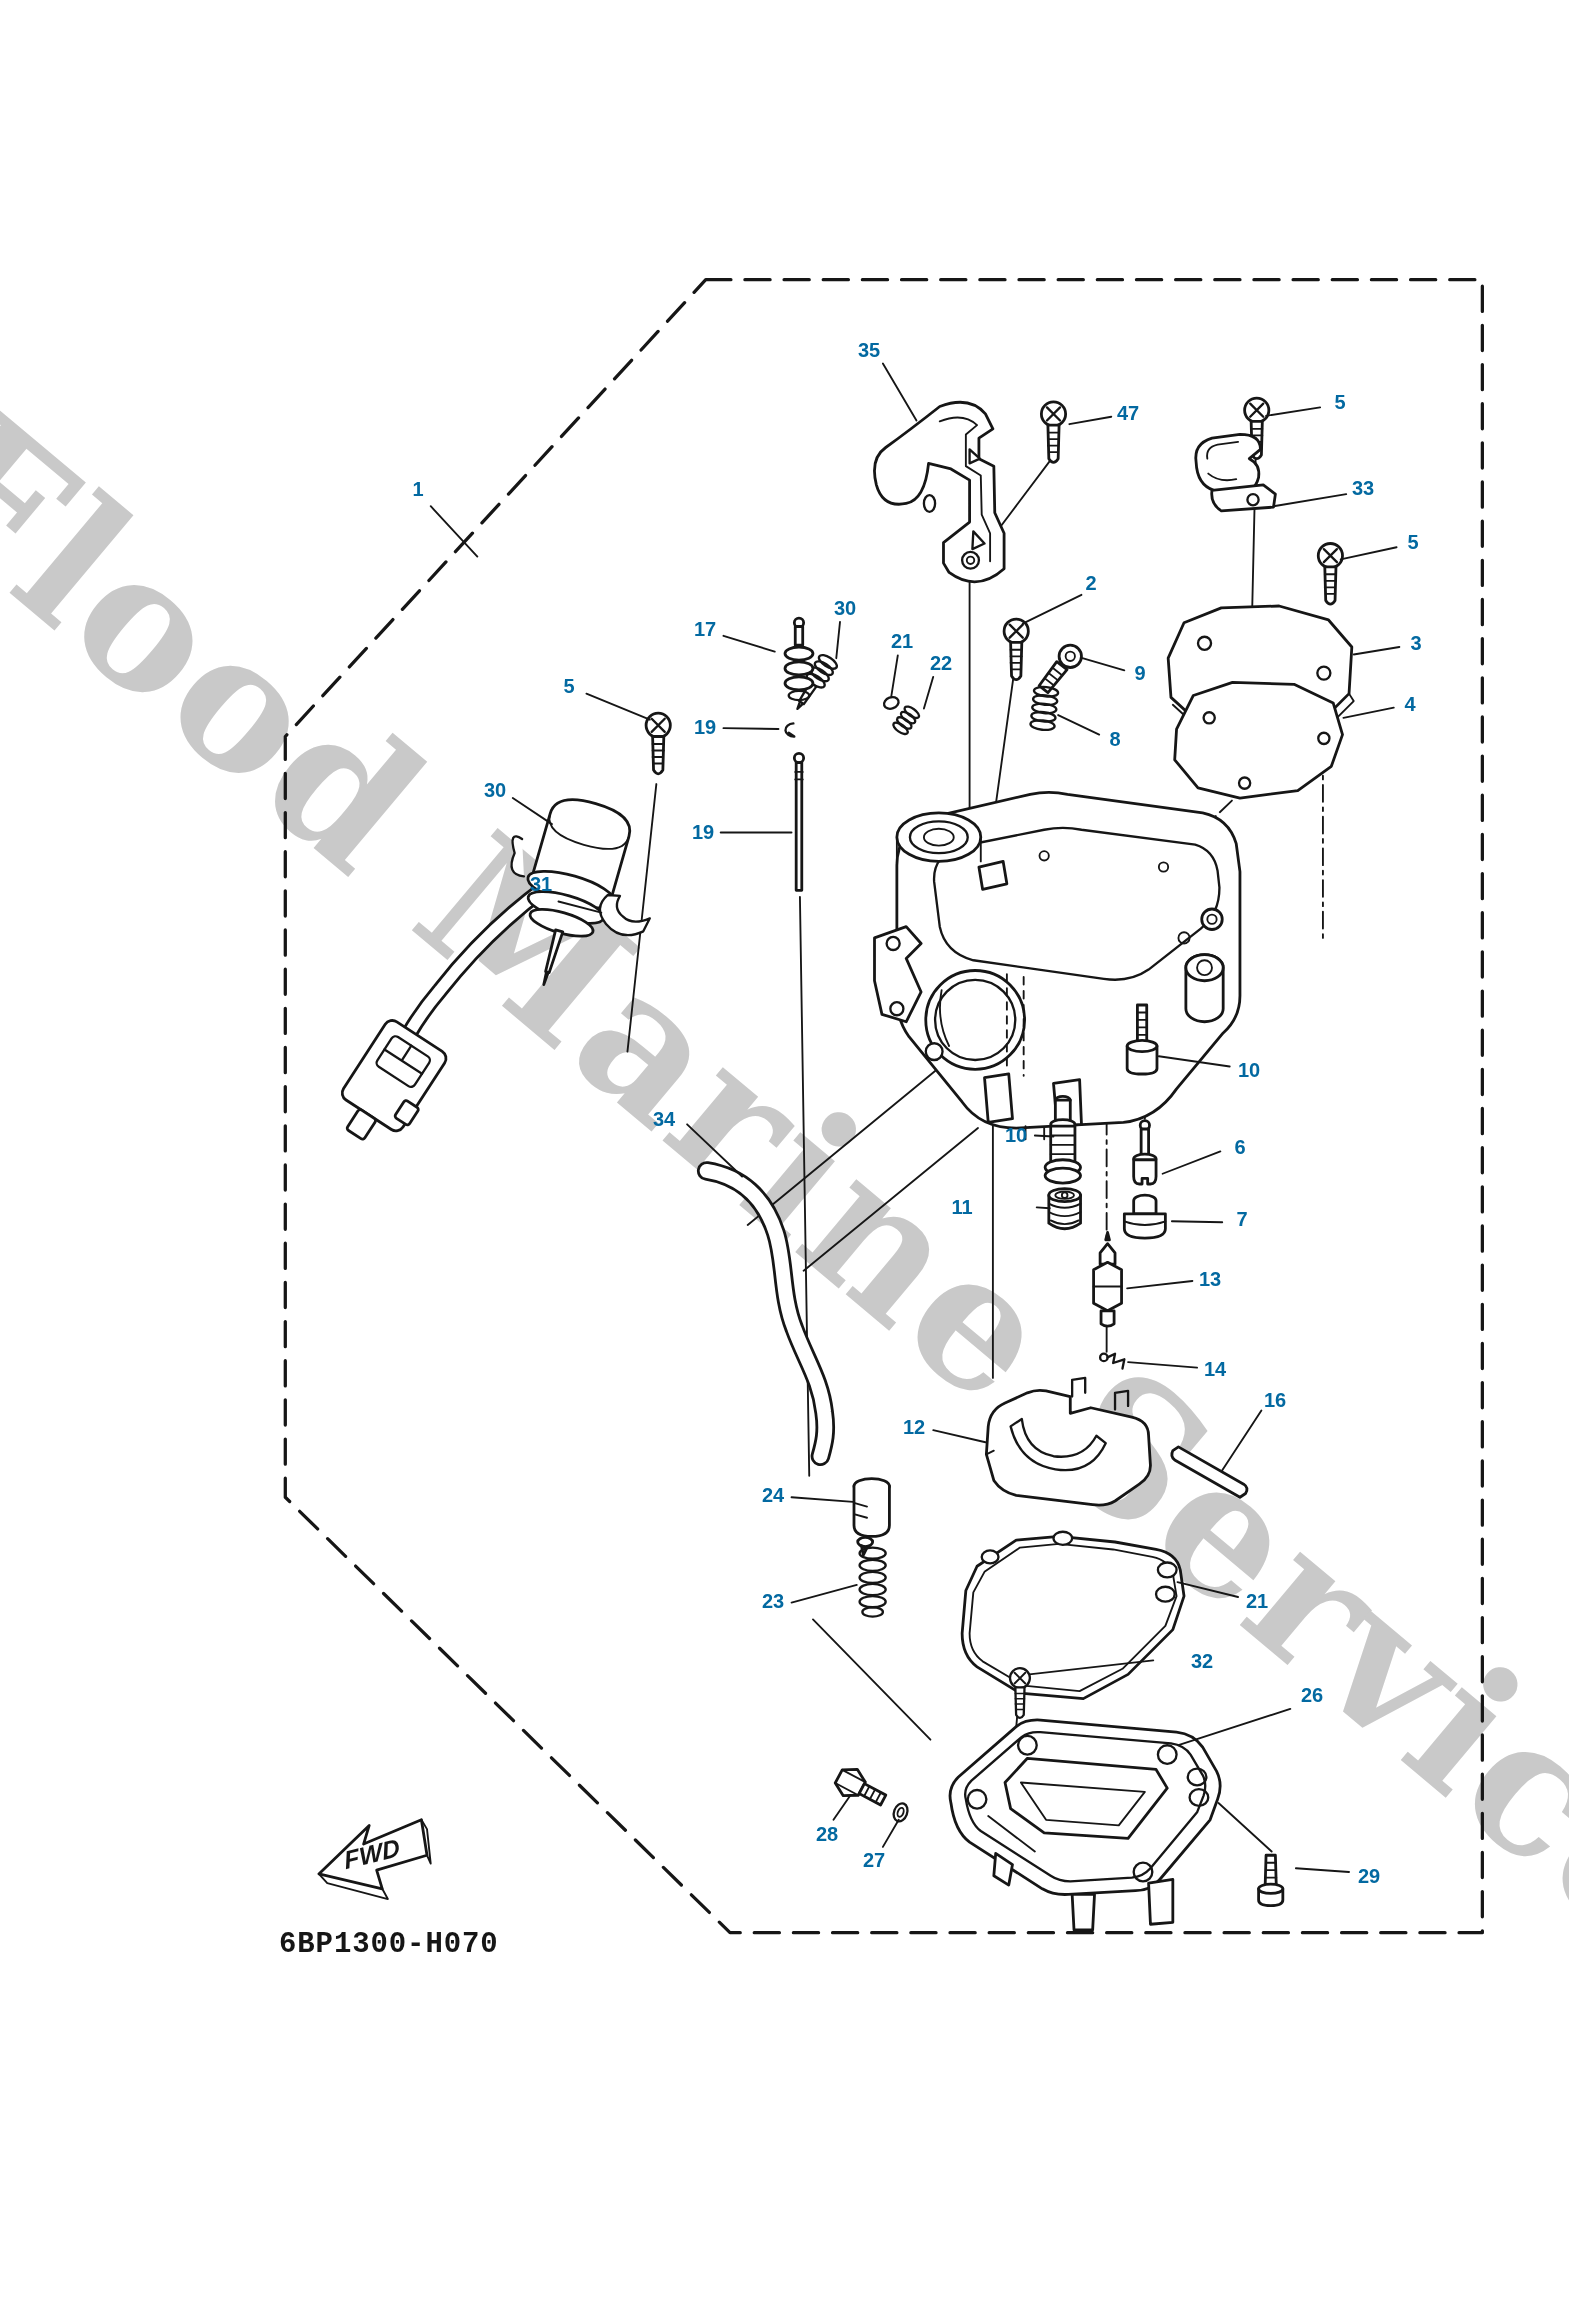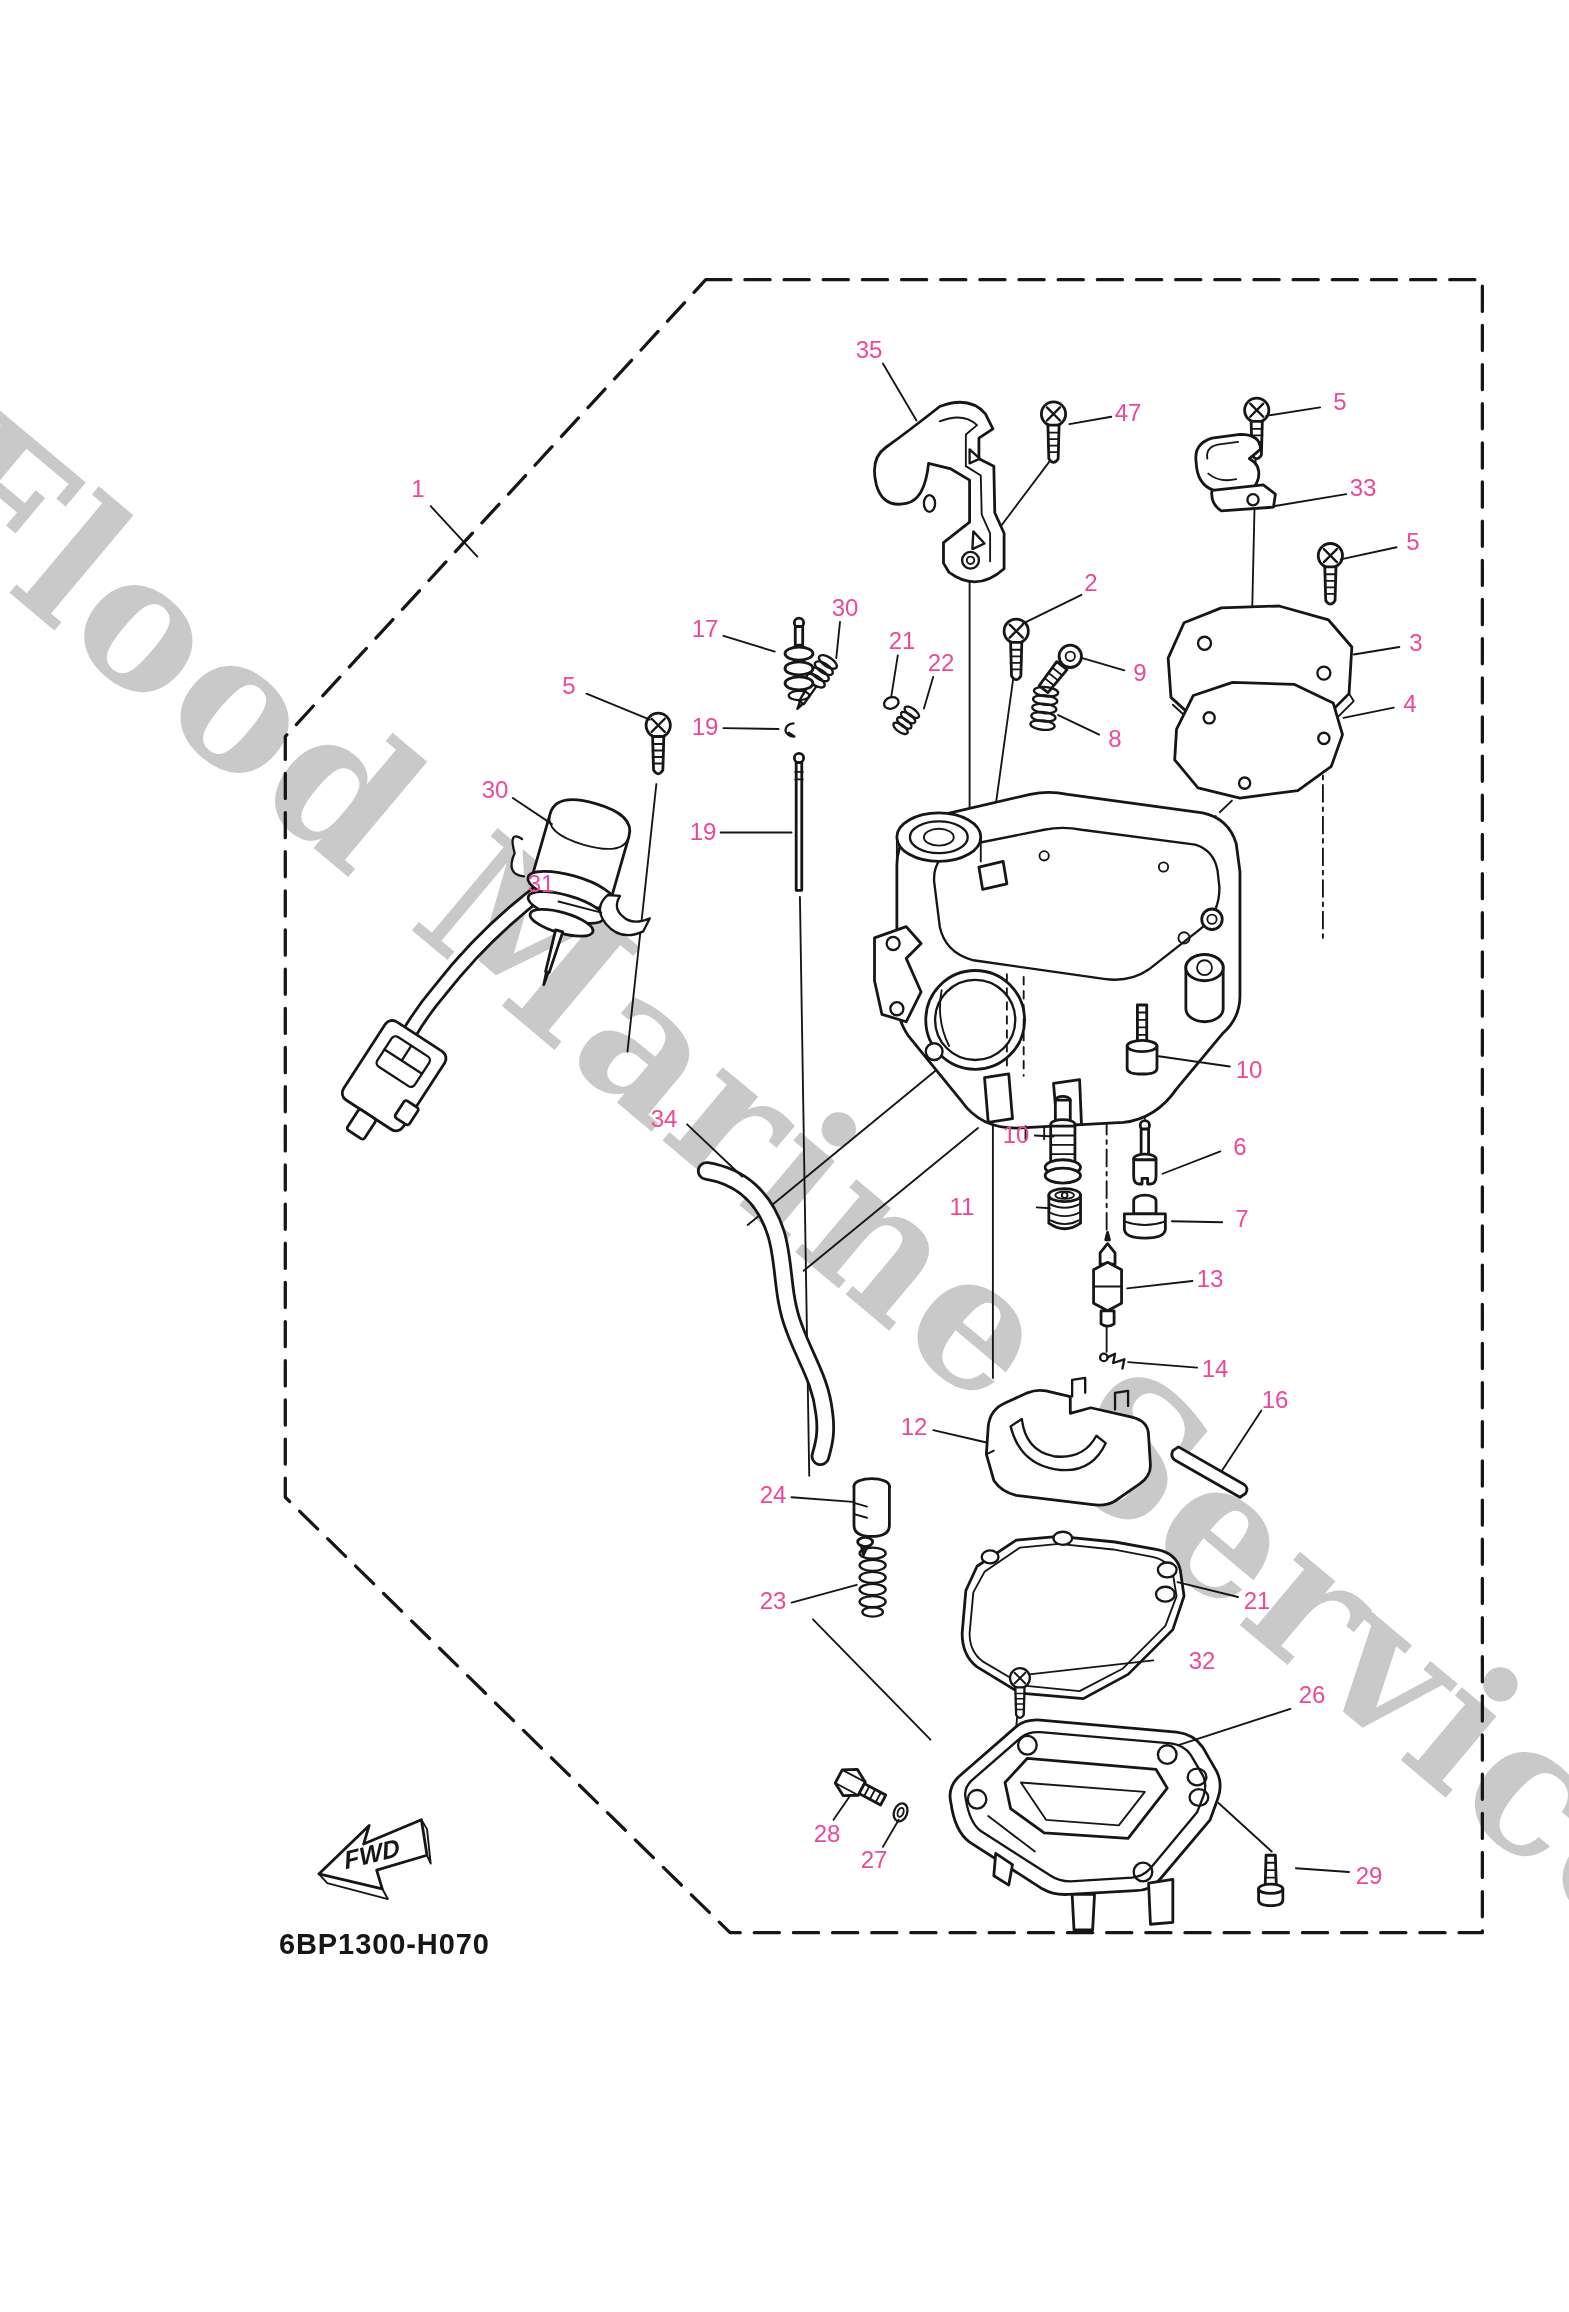--- a/index.html
+++ b/index.html
@@ -2,24 +2,24 @@
 <html style="font-size:15px"><head>
 <meta charset="utf-8">
 <style>
   html,body{margin:0;padding:0;background:#fff;}
   .stage{position:relative;width:1570px;height:2313px;background:#ffffff;overflow:hidden;
          font-family:"Liberation Sans", sans-serif;}
   .watermark{position:absolute;left:13px;top:371px;transform:rotate(40deg);transform-origin:0 0;
              font-family:"DejaVu Serif", serif;font-weight:bold;font-size:183px;letter-spacing:3.7px;
              color:#c9c9c9;white-space:nowrap;z-index:1;user-select:none;}
   svg.art{position:absolute;left:0;top:0;z-index:2;}
-  .lbl{position:absolute;transform:translate(-50%,-50%);font-size:24px;font-weight:normal;
-       color:#ec4899;z-index:3;white-space:nowrap;}
+  .lbl{position:absolute;transform:translate(-50%,-50%);font-size:20px;font-weight:bold;
+       color:#0369a1;z-index:3;white-space:nowrap;}
   .code{position:absolute;left:279px;top:1928px;font-size:29px;font-weight:bold;color:#161616;
-        letter-spacing:0.9px;z-index:3;}
+        letter-spacing:0.9px;z-index:3;font-family:Liberation Mono, monospace;}
   .fwd{position:absolute;left:372px;top:1854px;transform:translate(-50%,-50%) rotate(-14deg) skewX(-6deg);
        font-size:25px;font-weight:bold;font-style:italic;color:#161616;z-index:3;}
 </style>
 </head>
 <body>
 
 <div class="stage">
 
   <div class="watermark">Flood Marine Services</div>
 

